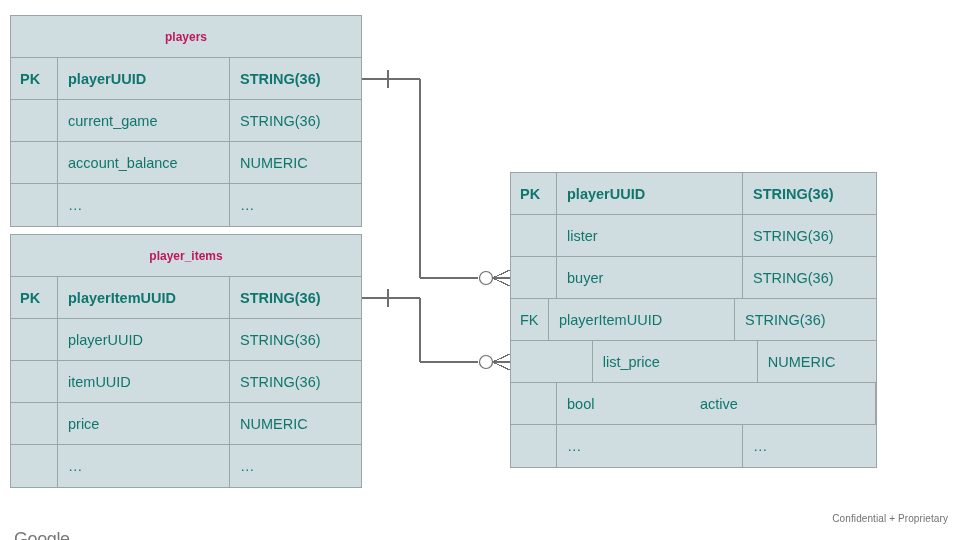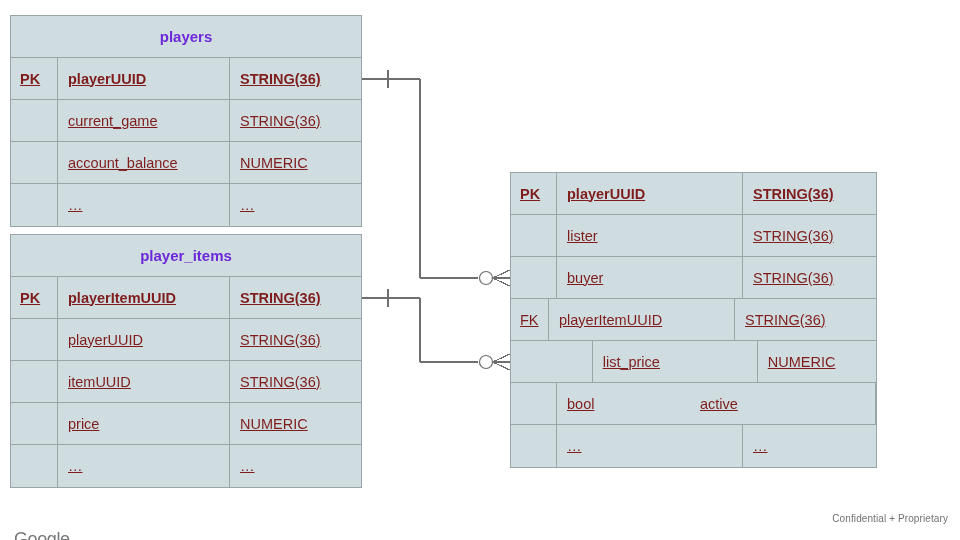--- a/index.html
+++ b/index.html
@@ -25,45 +25,44 @@
   .entity {
     position: absolute;
     border: 1px solid #9aa5a8;
     border-collapse: collapse;
     background: #d0dde0;
     box-sizing: border-box;
   }
   .entity-title {
     text-align: center;
     font-weight: bold;
-    font-size: 15px;
-    color: #6d28d9;
+    font-size: 12px;
+    color: #be185d;
     border-bottom: 1px solid #9aa5a8;
     box-sizing: border-box;
     display: flex;
     align-items: center;
     justify-content: center;
   }
   .row {
     display: flex;
     border-bottom: 1px solid #9aa5a8;
     box-sizing: border-box;
   }
   .row:last-child {
     border-bottom: none;
   }
   .cell {
     box-sizing: border-box;
     display: flex;
     align-items: center;
     font-size: 14.5px;
-    color: #7f1d1d;
+    color: #0f766e;
     overflow: hidden;
     white-space: nowrap;
-    text-decoration: underline;
   }
   .c-key {
     justify-content: flex-start;
     padding-left: 9px;
     border-right: 1px solid #9aa5a8;
   }
   .c-name {
     padding-left: 10px;
     border-right: 1px solid #9aa5a8;
   }

